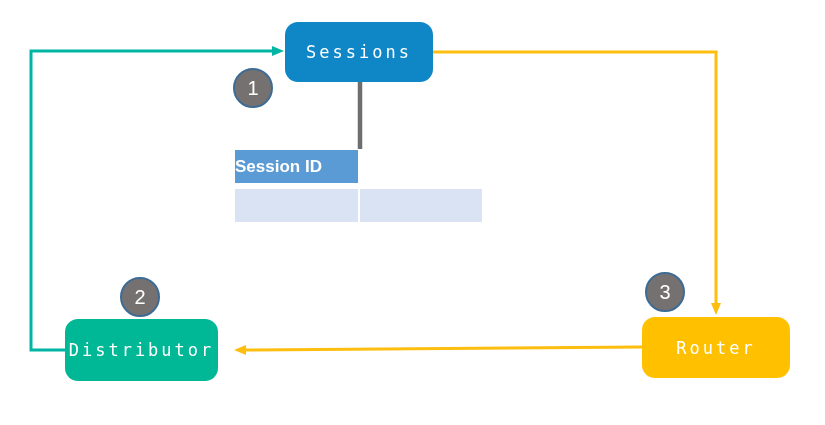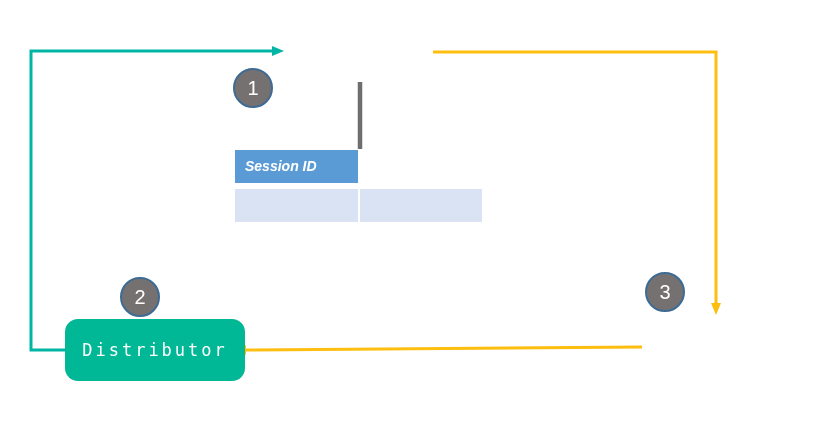--- a/index.html
+++ b/index.html
@@ -42,21 +42,21 @@
     align-items: center;
     justify-content: center;
     border-radius: 13px;
     color: var(--c-text-light);
     font-family: "DejaVu Sans Mono", monospace;
     font-size: 17px;
     letter-spacing: 3px;
     box-sizing: border-box;
   }
   .node-sessions    { left: 285px; top: 22px;  width: 148px; height: 60px; background: var(--c-node-sessions); }
-  .node-distributor { left: 65px;  top: 319px; width: 180px; height: 62px; background: var(--c-node-distributor); }
+  .node-distributor { left: 65px;  top: 319px; width: 153px; height: 62px; background: var(--c-node-distributor); }
   .node-router      { left: 642px; top: 317px; width: 148px; height: 61px; background: var(--c-node-router); }
 
   .step {
     position: absolute;
     width: 40px; height: 40px;
     border-radius: 50%;
     background: var(--c-step-fill);
     border: 2px solid var(--c-step-border);
     box-sizing: border-box;
     display: flex;
@@ -80,26 +80,24 @@
     gap: 2px;
     height: 33px;
   }
   .thead { margin-bottom: 6px; }
   .cell-left  { width: 123px; }
   .cell-right { width: 122px; }
   .th {
     background: var(--c-table-header-bg);
     color: var(--c-text-light);
     font-weight: bold;
-    font-size: 14px;
+    font-size: 17px;
     line-height: 33px;
-    padding-left: 10px;
     box-sizing: border-box;
     white-space: nowrap;
-    font-style: italic;
   }
   .td {
     background: var(--c-table-row-bg);
     height: 33px;
   }
 </style>
 </head>
 <body>
 
 <div class="canvas">
@@ -116,25 +114,31 @@
 
     <path class="stroke-teal" d="M65,350 L31,350 L31,51 L274,51" marker-end="url(#arrTeal)"></path>
 
     <path class="stroke-yellow" d="M433,52 L716,52 L716,305" marker-end="url(#arrYellow)"></path>
 
     <path class="stroke-yellow" d="M642,347 L244,350" marker-end="url(#arrYellow)"></path>
 
     <path class="stroke-gray" d="M360,82 L360,149"></path>
   </svg>
 
+  <div class="node node-sessions">
+    <span>Sessions</span>
+  </div>
 
   <div class="node node-distributor">
     <span>Distributor</span>
   </div>
 
+  <div class="node node-router">
+    <span>Router</span>
+  </div>
 
   <div class="step step-1">
     <span>1</span>
   </div>
   <div class="step step-2">
     <span>2</span>
   </div>
   <div class="step step-3">
     <span>3</span>
   </div>

